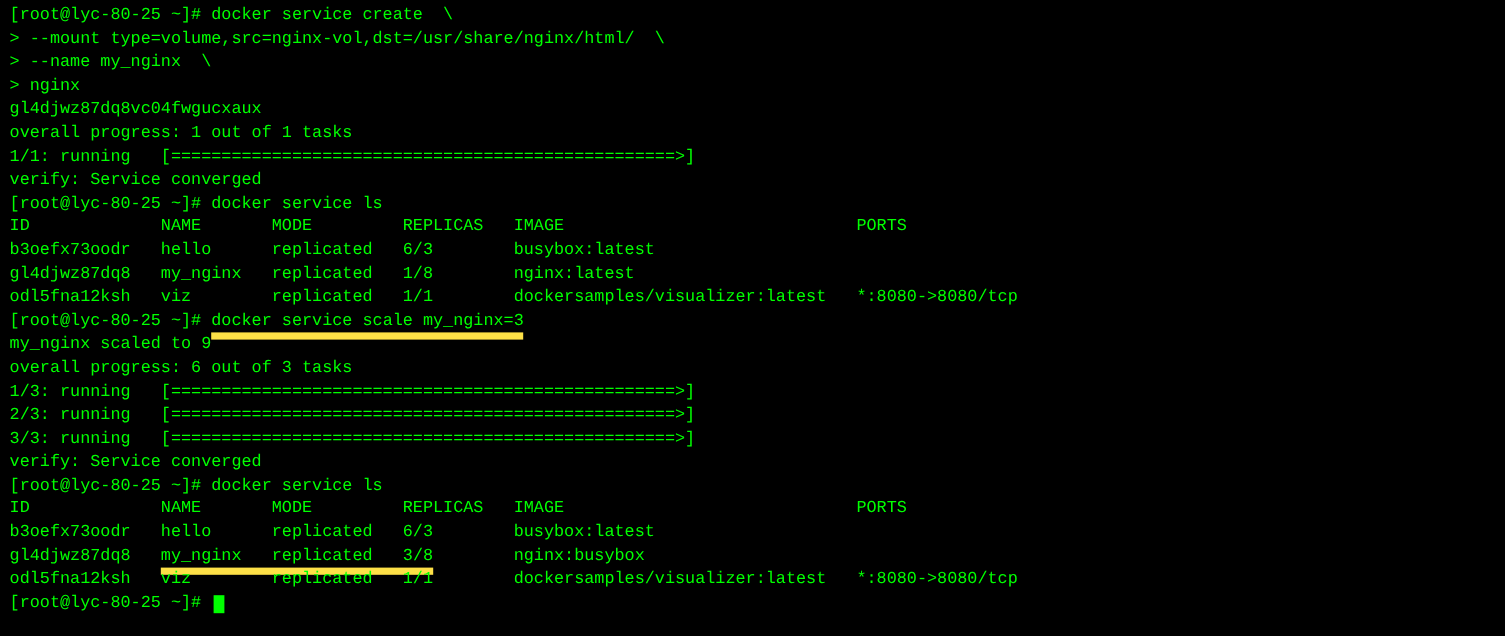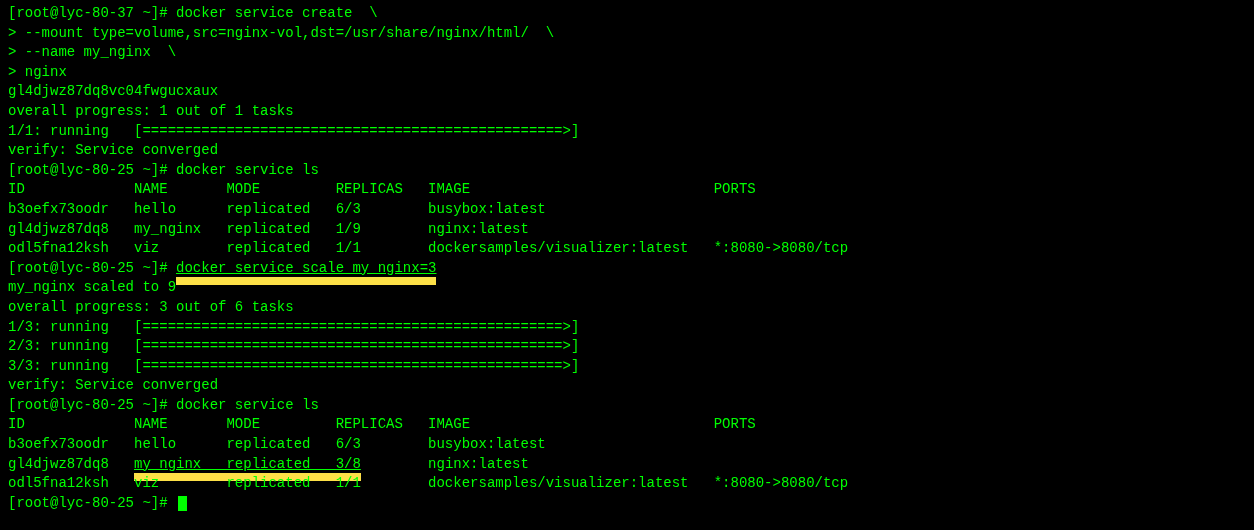--- a/index.html
+++ b/index.html
@@ -16,54 +16,53 @@
       padding: 4px 8px;
       width: 1254px;
       height: 530px;
       overflow: hidden;
     }
     .line {
       white-space: pre;
       min-height: 19px;
     }
     .underline-red {
-      border-bottom: 8px solid #fde047;
+      border-bottom: 6px solid #fde047;
       padding-bottom: 1px;
-      text-decoration: underline;
     }
     .cursor {
       display: inline-block;
       width: 9px;
       height: 15px;
       background-color: #00ff00;
       vertical-align: text-bottom;
       margin-left: 2px;
     }
   </style>
 </head>
 <body>
 
-<div class="line"><span>[root@lyc-80-37 ~]# docker service create  \</span></div>
+<div class="line"><span>[root@lyc-80-25 ~]# docker service create  \</span></div>
 <div class="line"><span>&gt; --mount type=volume,src=nginx-vol,dst=/usr/share/nginx/html/  \</span></div>
 <div class="line"><span>&gt; --name my_nginx  \</span></div>
 <div class="line"><span>&gt; nginx</span></div>
 <div class="line"><span>gl4djwz87dq8vc04fwgucxaux</span></div>
 <div class="line"><span>overall progress: 1 out of 1 tasks</span></div>
 <div class="line"><span>1/1: running   [==================================================&gt;]</span></div>
 <div class="line"><span>verify: Service converged</span></div>
 <div class="line"><span>[root@lyc-80-25 ~]# docker service ls</span></div>
 <div class="line"><span>ID             NAME       MODE         REPLICAS   IMAGE                             PORTS</span></div>
 <div class="line"><span>b3oefx73oodr   hello      replicated   6/3        busybox:latest</span></div>
-<div class="line"><span>gl4djwz87dq8   my_nginx   replicated   1/9        nginx:latest</span></div>
+<div class="line"><span>gl4djwz87dq8   my_nginx   replicated   1/8        nginx:latest</span></div>
 <div class="line"><span>odl5fna12ksh   viz        replicated   1/1        dockersamples/visualizer:latest   *:8080-&gt;8080/tcp</span></div>
 <div class="line"><span>[root@lyc-80-25 ~]# </span><span class="underline-red">docker service scale my_nginx=3</span></div>
 <div class="line"><span>my_nginx scaled to 9</span></div>
-<div class="line"><span>overall progress: 3 out of 6 tasks</span></div>
+<div class="line"><span>overall progress: 6 out of 3 tasks</span></div>
 <div class="line"><span>1/3: running   [==================================================&gt;]</span></div>
 <div class="line"><span>2/3: running   [==================================================&gt;]</span></div>
 <div class="line"><span>3/3: running   [==================================================&gt;]</span></div>
 <div class="line"><span>verify: Service converged</span></div>
 <div class="line"><span>[root@lyc-80-25 ~]# docker service ls</span></div>
 <div class="line"><span>ID             NAME       MODE         REPLICAS   IMAGE                             PORTS</span></div>
 <div class="line"><span>b3oefx73oodr   hello      replicated   6/3        busybox:latest</span></div>
-<div class="line"><span>gl4djwz87dq8   </span><span class="underline-red">my_nginx   replicated   3/8</span><span>        nginx:latest</span></div>
+<div class="line"><span>gl4djwz87dq8   </span><span class="underline-red">my_nginx   replicated   3/8</span><span>        nginx:busybox</span></div>
 <div class="line"><span>odl5fna12ksh   viz        replicated   1/1        dockersamples/visualizer:latest   *:8080-&gt;8080/tcp</span></div>
 <div class="line"><span>[root@lyc-80-25 ~]# </span><span class="cursor"></span></div>
 
 </body></html>

